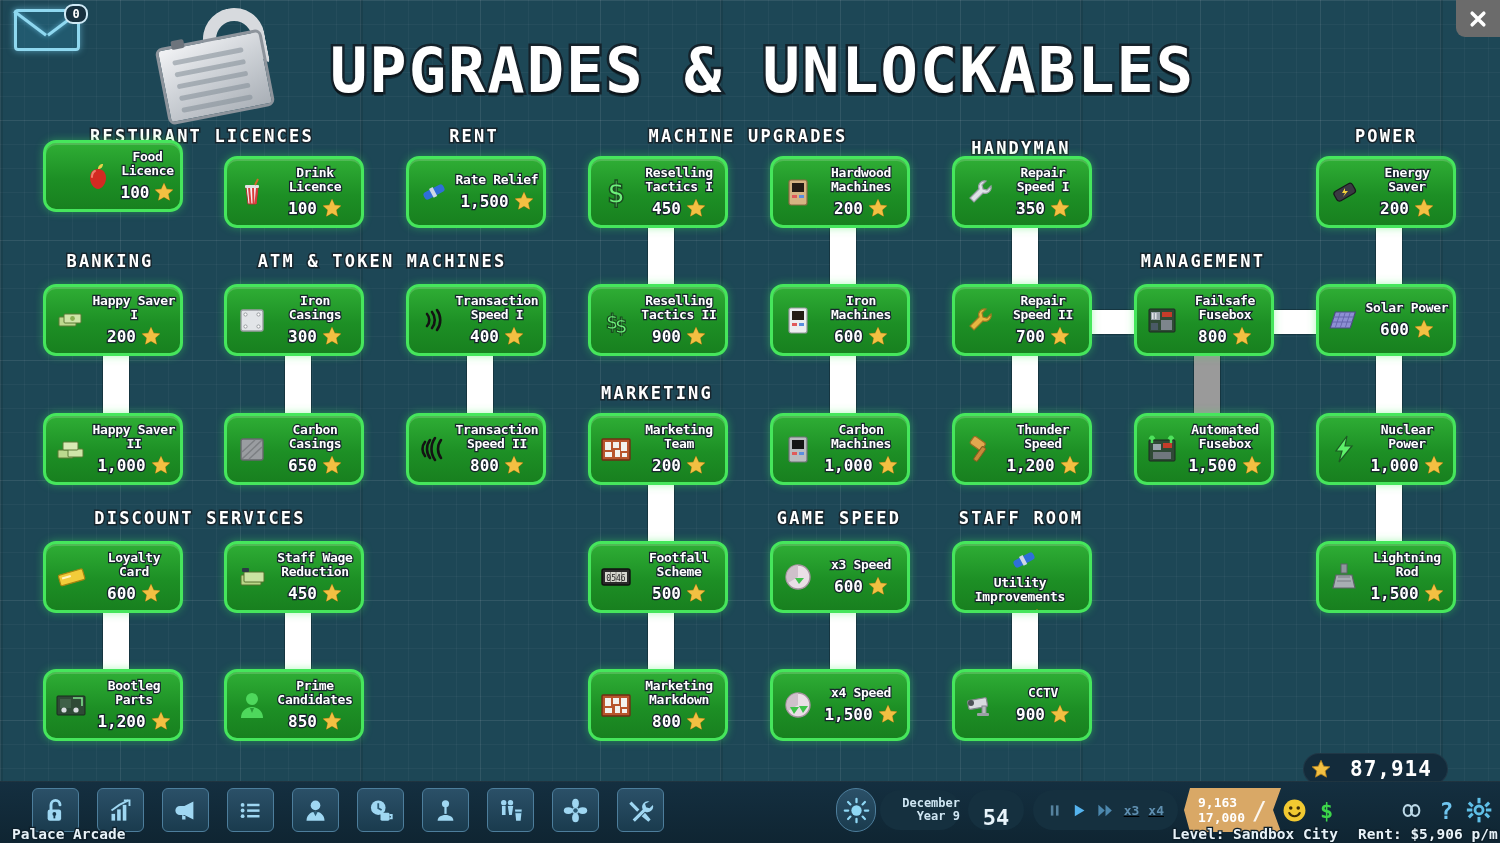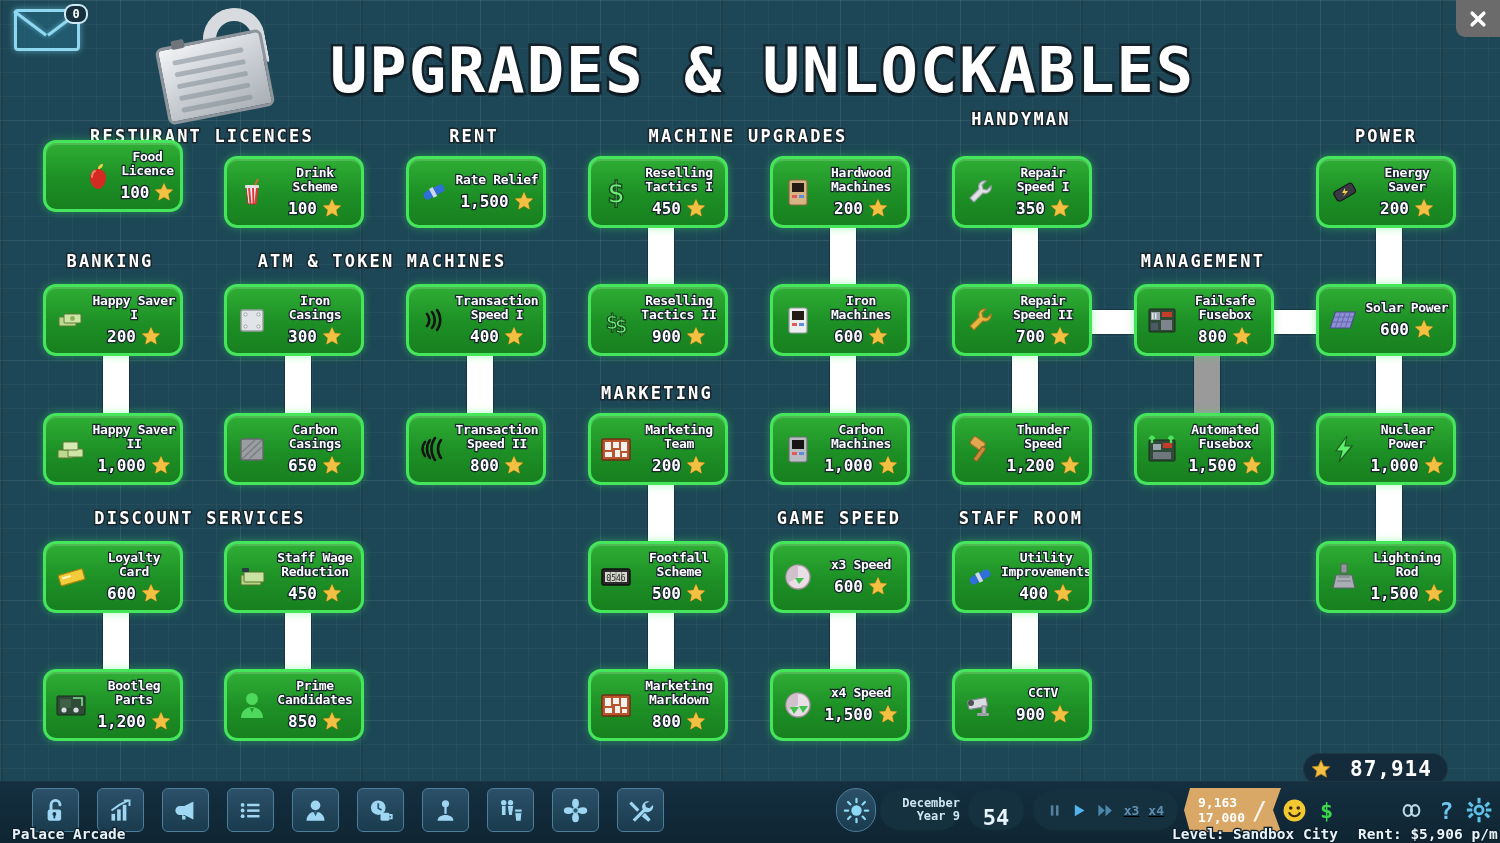--- a/index.html
+++ b/index.html
@@ -300,21 +300,21 @@
     <div class="link" style="left: 285px; top: 613px; width: 26px; height: 56px;"></div>
     <div class="link" style="left: 648px; top: 613px; width: 26px; height: 56px;"></div>
     <div class="link" style="left: 830px; top: 613px; width: 26px; height: 56px;"></div>
     <div class="link" style="left: 1012px; top: 613px; width: 26px; height: 56px;"></div>
     <div class="link" style="left: 1376px; top: 485px; width: 26px; height: 56px;"></div>
     <div class="link" style="left: 1092px; top: 310px; width: 42px; height: 24px;"></div>
     <div class="link" style="left: 1274px; top: 310px; width: 42px; height: 24px;"></div>
     <div class="cat-label" style="left: 202px; top: 126px;">RESTURANT LICENCES</div>
     <div class="cat-label" style="left: 474px; top: 126px;">RENT</div>
     <div class="cat-label" style="left: 748px; top: 126px;">MACHINE UPGRADES</div>
-    <div class="cat-label" style="left: 1021px; top: 109px; text-align: right;">HANDYMAN</div>
+    <div class="cat-label" style="left: 1021px; top: 138px; text-align: right;">HANDYMAN</div>
     <div class="cat-label" style="left: 1386px; top: 126px;">POWER</div>
     <div class="cat-label" style="left: 110px; top: 251px;">BANKING</div>
     <div class="cat-label" style="left: 382px; top: 251px;">ATM &amp; TOKEN MACHINES</div>
     <div class="cat-label" style="left: 1203px; top: 251px;">MANAGEMENT</div>
     <div class="cat-label" style="left: 657px; top: 383px;">MARKETING</div>
     <div class="cat-label" style="left: 200px; top: 508px;">DISCOUNT SERVICES</div>
     <div class="cat-label" style="left: 839px; top: 508px;">GAME SPEED</div>
     <div class="cat-label" style="left: 1021px; top: 508px;">STAFF ROOM</div>
     <div class="node" style="left: 43px; top: 140px; padding-left: 27px;">
       <span class="ico">
@@ -339,21 +339,21 @@
       <span class="ico">
         <svg viewBox="0 0 32 32" style="width:34px;height:32px">
           <path d="M10 11h12l-2 17H12z" fill="#f3f3f3" stroke="#b03030" stroke-width="1"></path>
           <path d="M13 11l1.5 17M17 11l.5 17M21 11l-1.5 17" stroke="#d93b3b" stroke-width="2"></path>
           <rect x="9" y="9" width="14" height="3" rx="1" fill="#e3e3e3"></rect>
           <path d="M19 9 L22 3" stroke="#d06a2a" stroke-width="2"></path>
         </svg>
       </span>
       <span class="txt">
         <span class="nm">Drink
-Scheme</span>
+Licence</span>
         <span class="cost">
           <span>100</span>
           <svg class="starsvg" viewBox="0 0 24 24">
             <path d="M12 1.6 L15.2 8.6 L22.6 9.4 L17 14.4 L18.6 21.8 L12 18 L5.4 21.8 L7 14.4 L1.4 9.4 L8.8 8.6 Z" fill="#f3c042" stroke="#a87a15" stroke-width="1.1"></path>
           </svg>
         </span>
       </span>
     </div>
     <div class="node" style="left: 406px; top: 156px;">
       <span class="ico">
@@ -829,21 +829,21 @@
       <span class="txt">
         <span class="nm">x3 Speed</span>
         <span class="cost">
           <span>600</span>
           <svg class="starsvg" viewBox="0 0 24 24">
             <path d="M12 1.6 L15.2 8.6 L22.6 9.4 L17 14.4 L18.6 21.8 L12 18 L5.4 21.8 L7 14.4 L1.4 9.4 L8.8 8.6 Z" fill="#f3c042" stroke="#a87a15" stroke-width="1.1"></path>
           </svg>
         </span>
       </span>
     </div>
-    <div class="node" style="left: 952px; top: 541px;">
+    <div class="node" style="left: 952px; top: 541px; flex-direction: column;">
       <span class="ico">
         <svg viewBox="0 0 32 32" style="width:34px;height:32px">
           <rect x="5" y="12" width="22" height="8" rx="3" fill="#2f6fd8" transform="rotate(-28 16 16)"></rect>
           <rect x="13" y="11" width="4" height="10" fill="#cfd8e6" transform="rotate(-28 16 16)"></rect>
         </svg>
       </span>
       <span class="txt">
         <span class="nm">Utility
 Improvements</span>
         <span class="cost">

